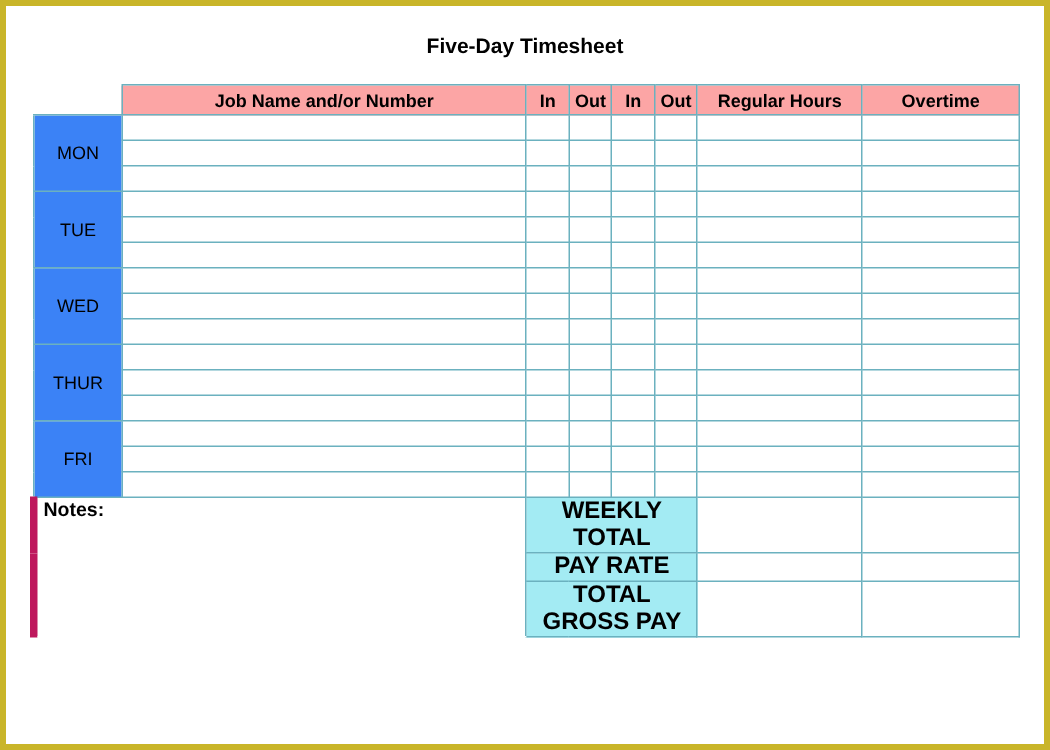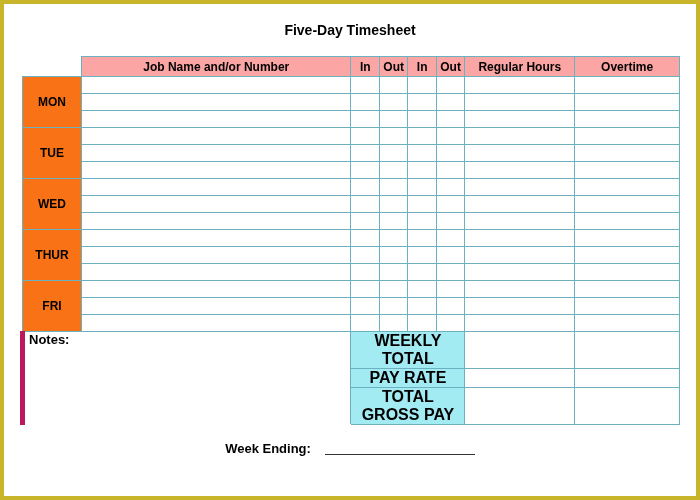--- a/index.html
+++ b/index.html
@@ -33,22 +33,22 @@
       text-align: center;
       font-size: 12px;
       height: 20px;
     }
     .corner-blank {
       background: #fff;
       border-top: 1px solid #fff;
       border-left: 1px solid #fff;
     }
     .day-cell {
-      background: #f97316;
-      font-weight: bold;
+      background: #3b82f6;
+      font-weight: normal;
       text-align: center;
       font-size: 12px;
       vertical-align: middle;
     }
     .col-day { width: 58px; }
     .col-job { width: 265px; }
     .col-io  { width: 28px; }
     .col-reg { width: 108px; }
     .col-ot  { width: 103px; }
     .notes-cell {
@@ -278,19 +278,15 @@
   </tr>
   <tr>
     <td colspan="4" class="summary-label">TOTAL GROSS PAY</td>
     <td></td>
     <td></td>
   </tr>
 </tbody>
   </table>
 
 <div class="footer">
-  <div class="footer-row">
-    <span class="lbl">Week Ending:</span>
-    <span class="underline"></span>
-  </div>
   <div class="footer-row2">
   </div>
 </div>
 
 </body></html>

